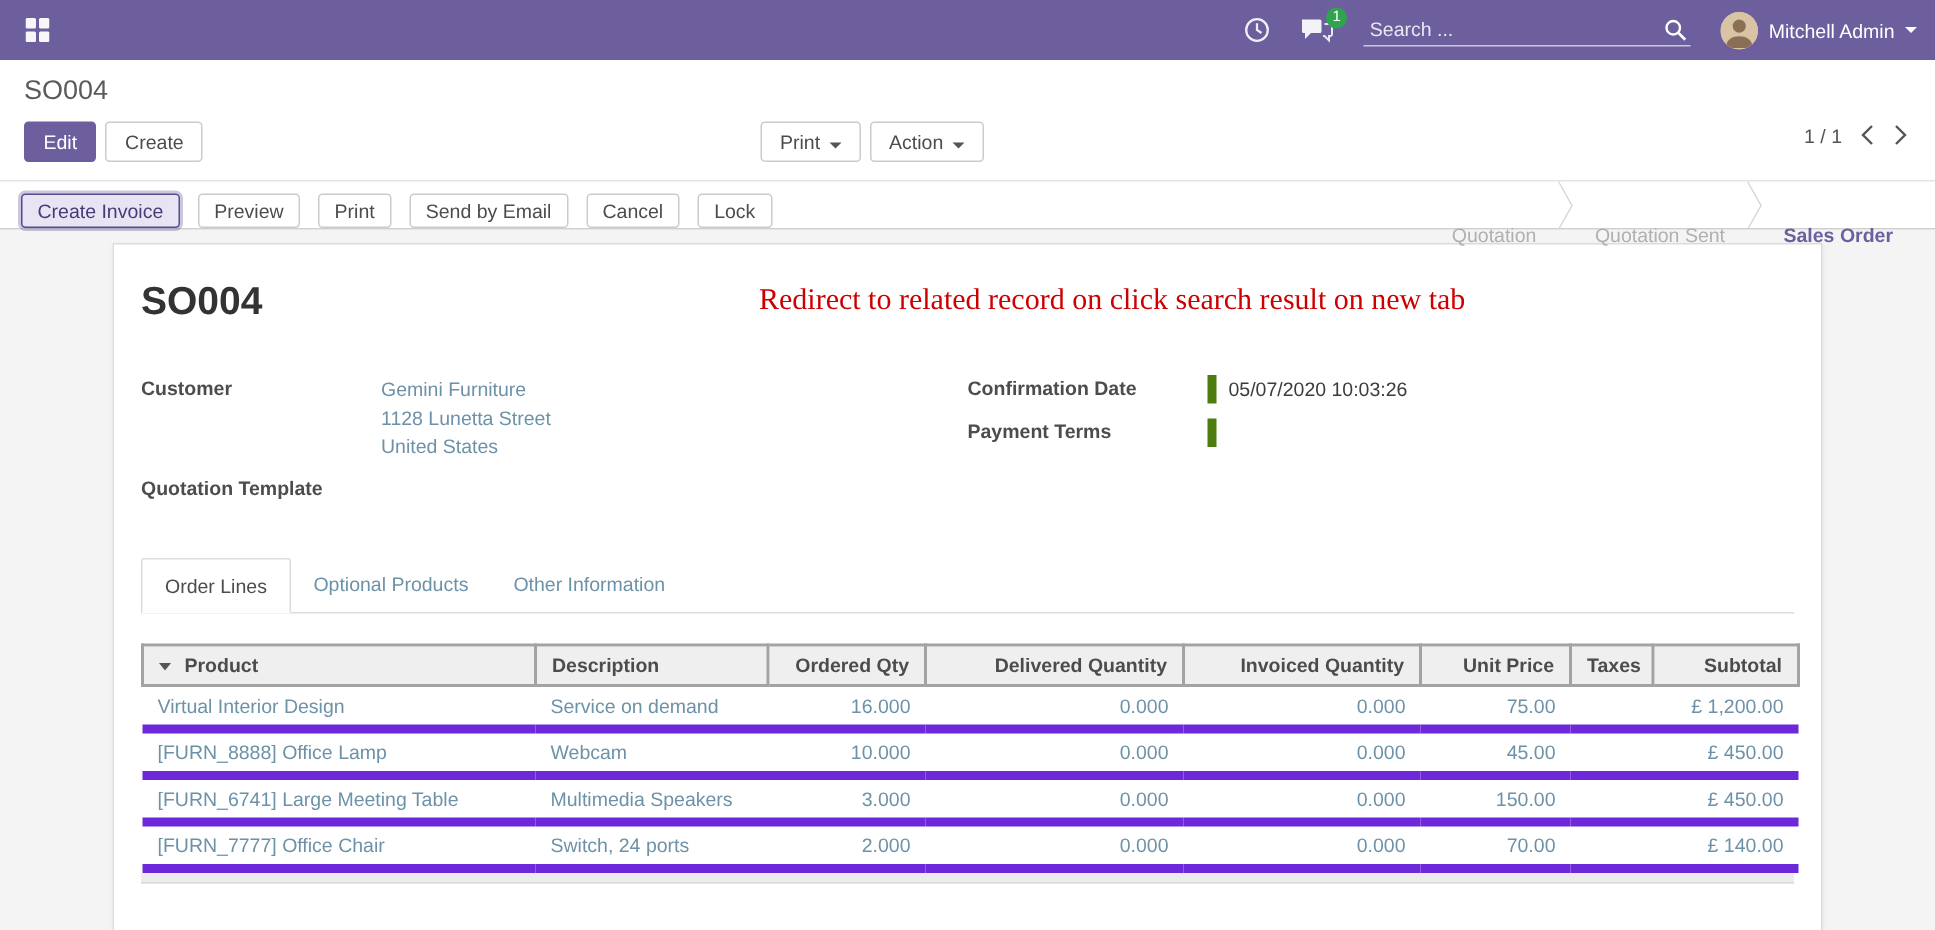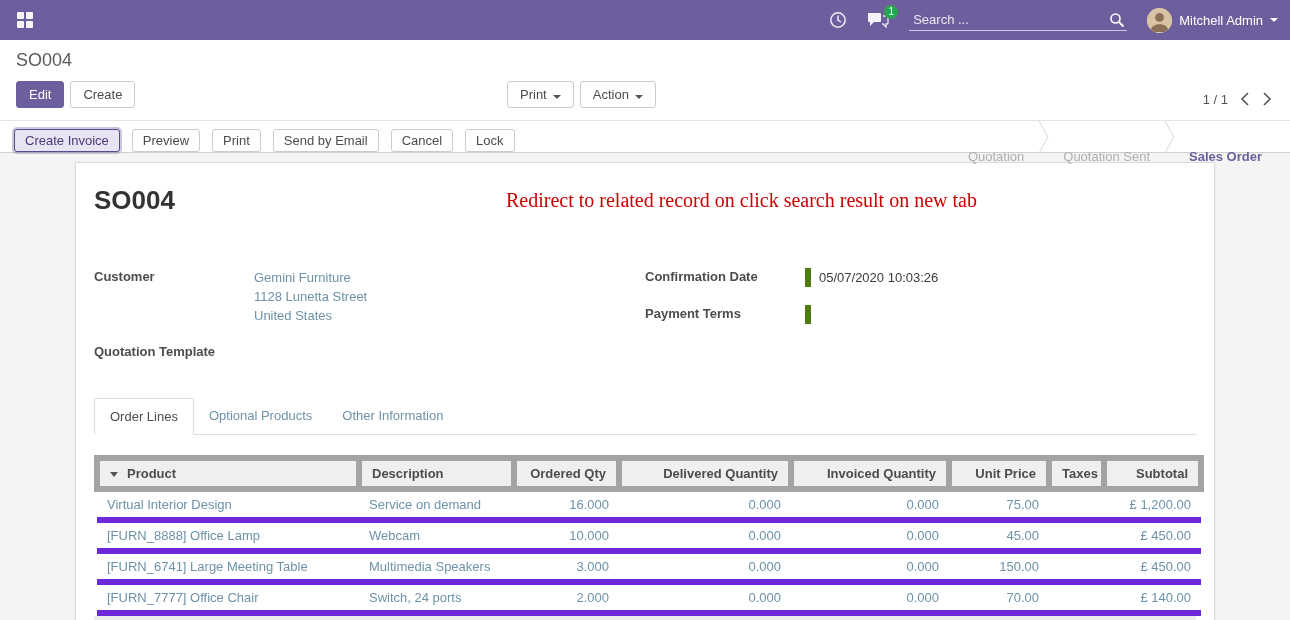--- a/index.html
+++ b/index.html
@@ -22,21 +22,21 @@
   .searchbox{display:flex;align-items:center;width:218px;border-bottom:1px solid rgba(255,255,255,.65);padding:2px 2px;}
   .searchbox input{flex:1;background:transparent;border:none;outline:none;color:#fff;font-size:13px;font-family:"Liberation Sans",sans-serif;}
   .searchbox input::placeholder{color:rgba(255,255,255,.85);}
   .usermenu{display:flex;align-items:center;gap:7px;cursor:pointer;}
   .avatar{width:25px;height:25px;border-radius:50%;overflow:hidden;display:block;background:#d9c3a5;}
   .caret-w{width:0;height:0;border-left:4px solid transparent;border-right:4px solid transparent;border-top:4px solid #fff;display:inline-block;}
   .caret-d{width:0;height:0;border-left:4px solid transparent;border-right:4px solid transparent;border-top:4px solid #555;display:inline-block;margin-left:6px;}
   
   .control-panel{background:#fff;padding:10px 16px 0 16px;}
   .breadcrumb{font-size:18px;font-weight:400;color:#5a5a5a;margin:0 0 10px 0;}
-  .cp-buttons{display:flex;align-items:flex-end;position:relative;padding-bottom:12px;}
+  .cp-buttons{display:flex;align-items:flex-start;position:relative;padding-bottom:12px;}
   .btn{font-family:"Liberation Sans",sans-serif;font-size:13px;padding:5px 12px;border-radius:3px;
     border:1px solid #ccc;background:#fff;color:var(--text);cursor:pointer;}
   .btn.primary{background:var(--navbar);border-color:var(--navbar);color:#fff;}
   .btn+.btn{margin-left:6px;}
   .cp-center{position:absolute;left:491px;top:0;display:flex;}
   .pager{margin-left:auto;display:flex;align-items:center;gap:10px;color:#555;}
   .pager-arrow{cursor:pointer;display:flex;align-items:center;padding:2px;}
   
   .statusbar{background:#fff;border-top:1px solid #e4e4e4;border-bottom:1px solid #cfcfcf;
     height:33px;display:flex;align-items:flex-end;padding-left:14px;}
@@ -50,32 +50,32 @@
   
   .content{padding-top:9px;}
   .sheet{width:1140px;margin:0 auto;background:#fff;border:1px solid #dcdcdc;
     box-shadow:0 1px 3px rgba(0,0,0,.08);min-height:470px;padding:22px 18px 0 18px;}
   .sheet-header{position:relative;margin-bottom:34px;}
   .doc-title{font-size:26px;font-weight:bold;color:#333;margin:0;}
   .annotation{position:absolute;left:412px;top:4px;color:var(--annotation);
     font-family:"Liberation Serif",serif;font-size:20px;white-space:nowrap;}
   .field-groups{display:flex;}
   .fg-col{width:50%;}
-  .field-row{display:flex;margin-bottom:10px;margin-top:18px;}
+  .field-row{display:flex;margin-bottom:10px;}
   .field-row label{width:160px;font-weight:bold;color:var(--text);padding-top:1px;flex-shrink:0;}
   .field-value{color:var(--link);line-height:19px;min-height:19px;flex:1;}
   .field-value.dark{color:#3c3c3c;}
   .fg-col.right .field-value{border-left:6px solid #4d7c0f;padding-left:8px;}
   
   .tabs{margin-top:26px;border-bottom:1px solid var(--border);display:flex;padding-left:0;}
   .tab{padding:10px 15px;color:var(--link);cursor:pointer;margin-bottom:-1px;}
   .tab.active{background:#fff;border:1px solid var(--border);border-bottom:1px solid #fff;color:var(--text);border-radius:2px 2px 0 0;}
   
   table{border-collapse:collapse;width:100%;margin-top:20px;table-layout:fixed;}
-  th{background:#efefef;border:6px solid #a3a3a3;font-weight:bold;color:var(--text);
+  th{background:#efefef;border:2px solid #a3a3a3;font-weight:bold;color:var(--text);
     text-align:left;padding:5px 10px;font-size:13px;white-space:nowrap;overflow:hidden;cursor:pointer;}
   td{padding:5px 10px;border-bottom:6px solid #6d28d9;color:var(--link);white-space:nowrap;overflow:hidden;}
   th.num,td.num{text-align:right;}
   .sort-caret{width:0;height:0;border-left:4px solid transparent;border-right:4px solid transparent;
     border-top:5px solid #555;display:inline-block;margin-right:9px;vertical-align:middle;}
   .list-footer-strip{height:7px;background:#ececec;border-bottom:1px solid #d9d9d9;}
   
   .totals{display:flex;justify-content:flex-end;align-items:baseline;margin-top:30px;padding-bottom:20px;}
   .total-label{font-weight:bold;color:#3c3c3c;}
   .total-value{min-width:120px;text-align:right;color:#3c3c3c;}

